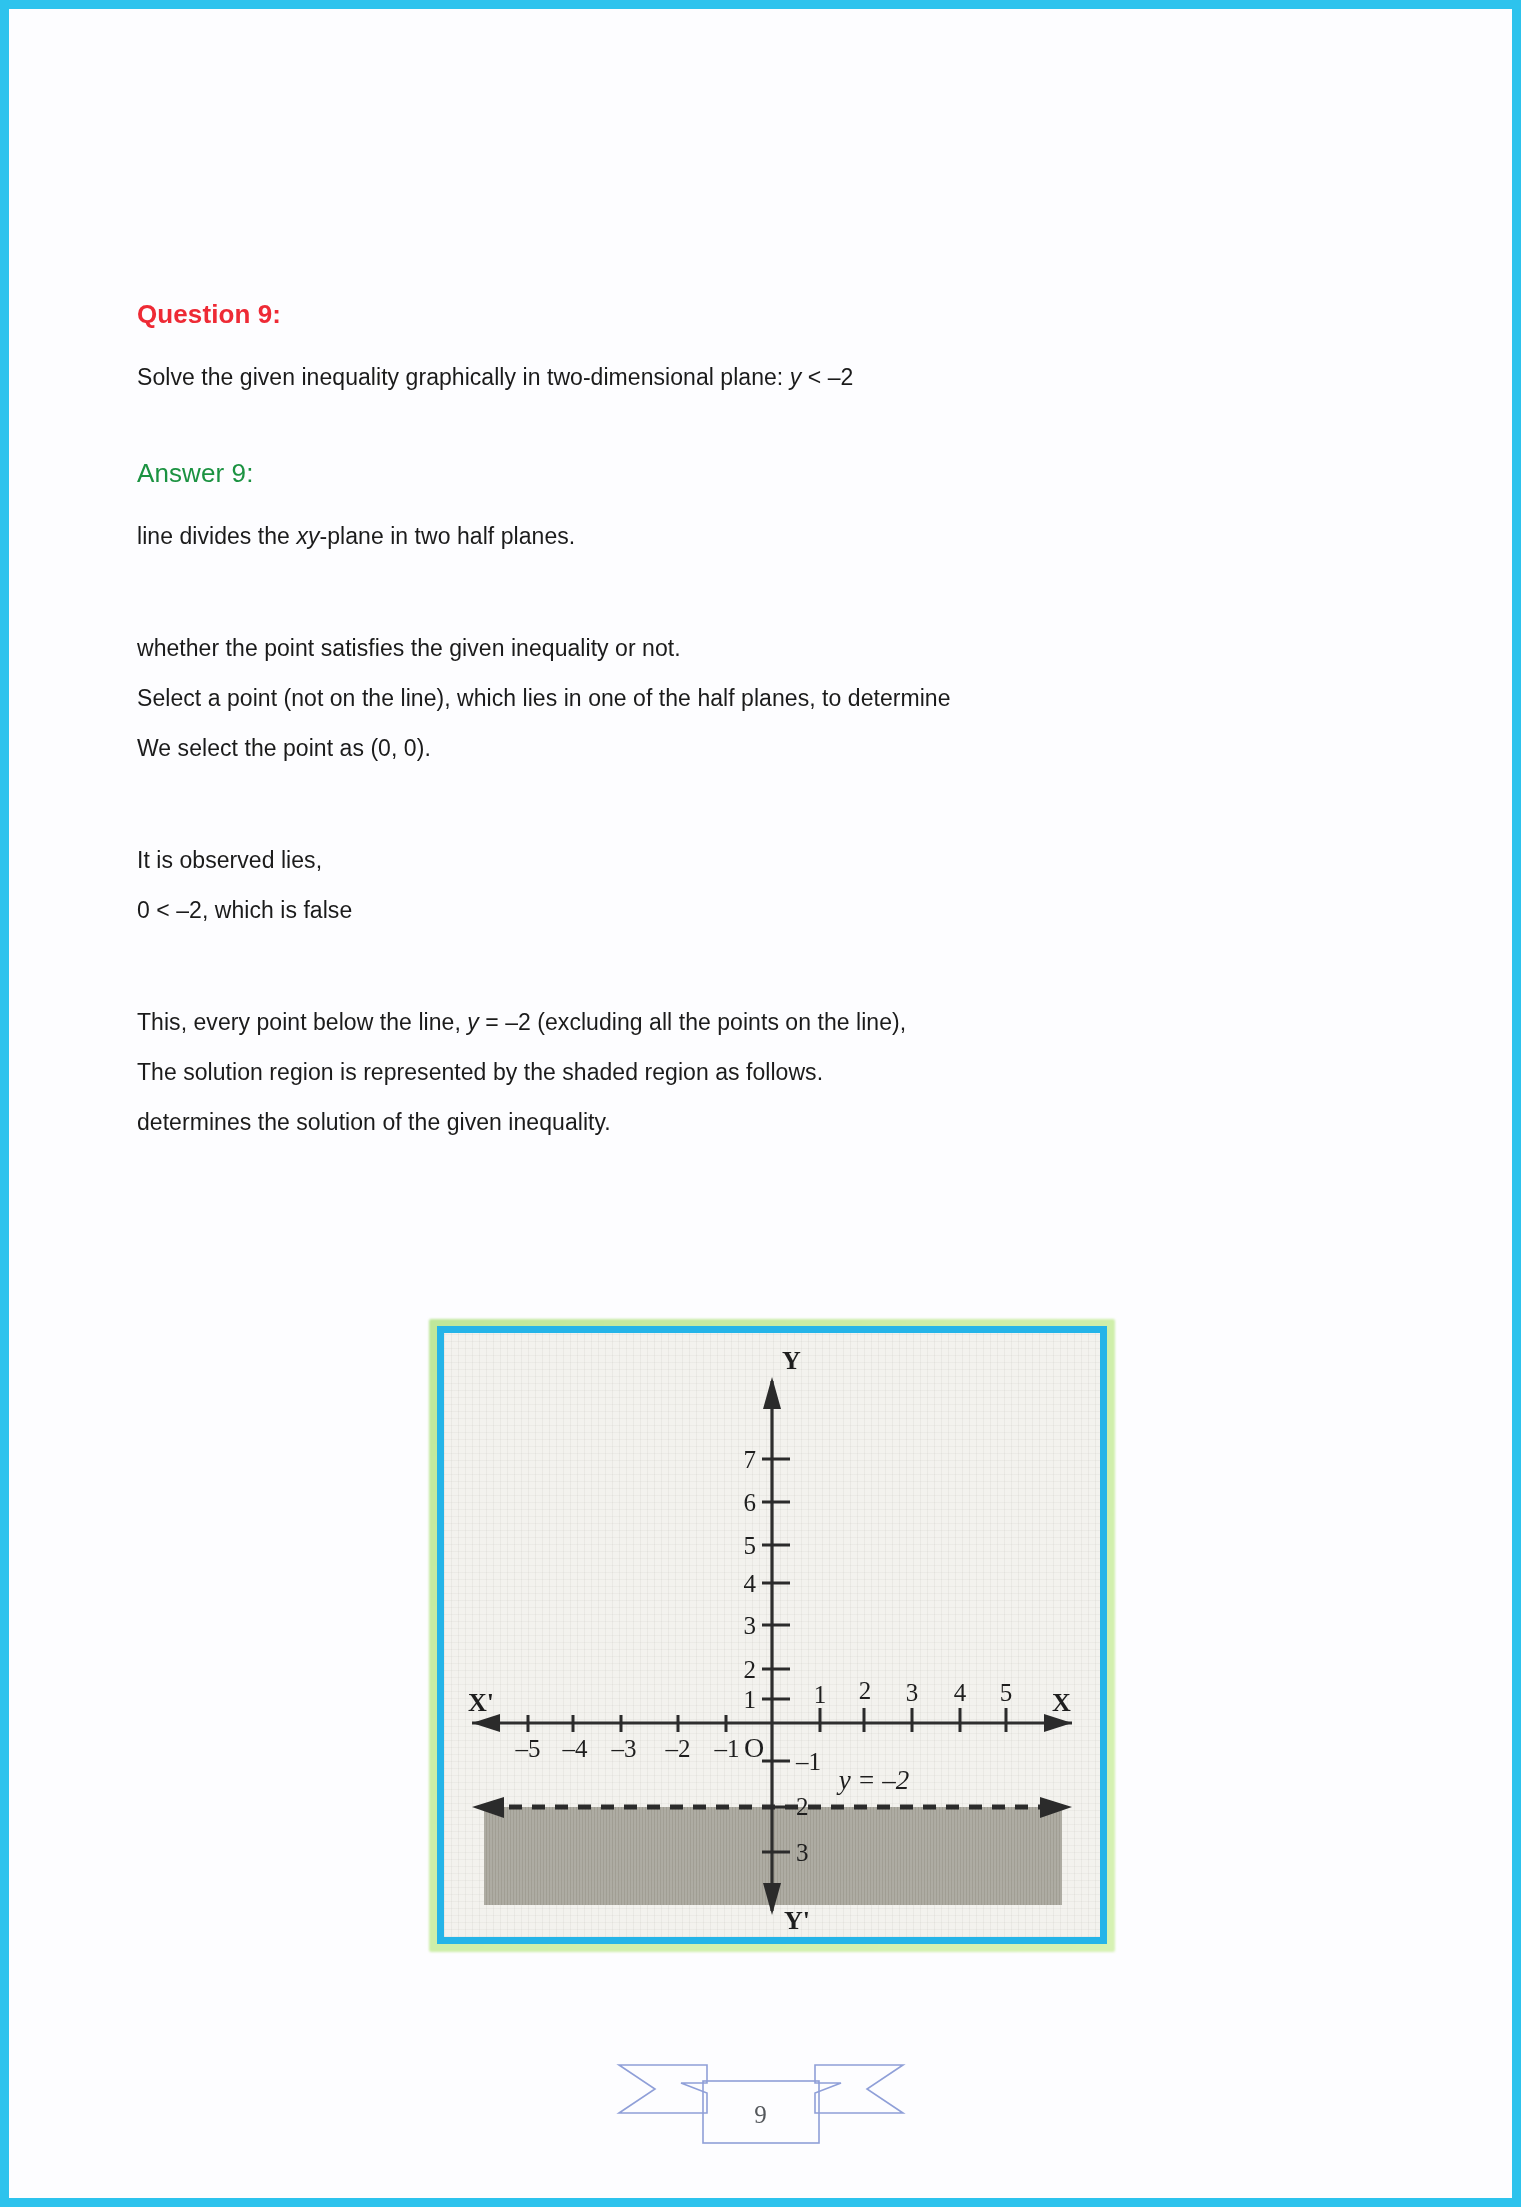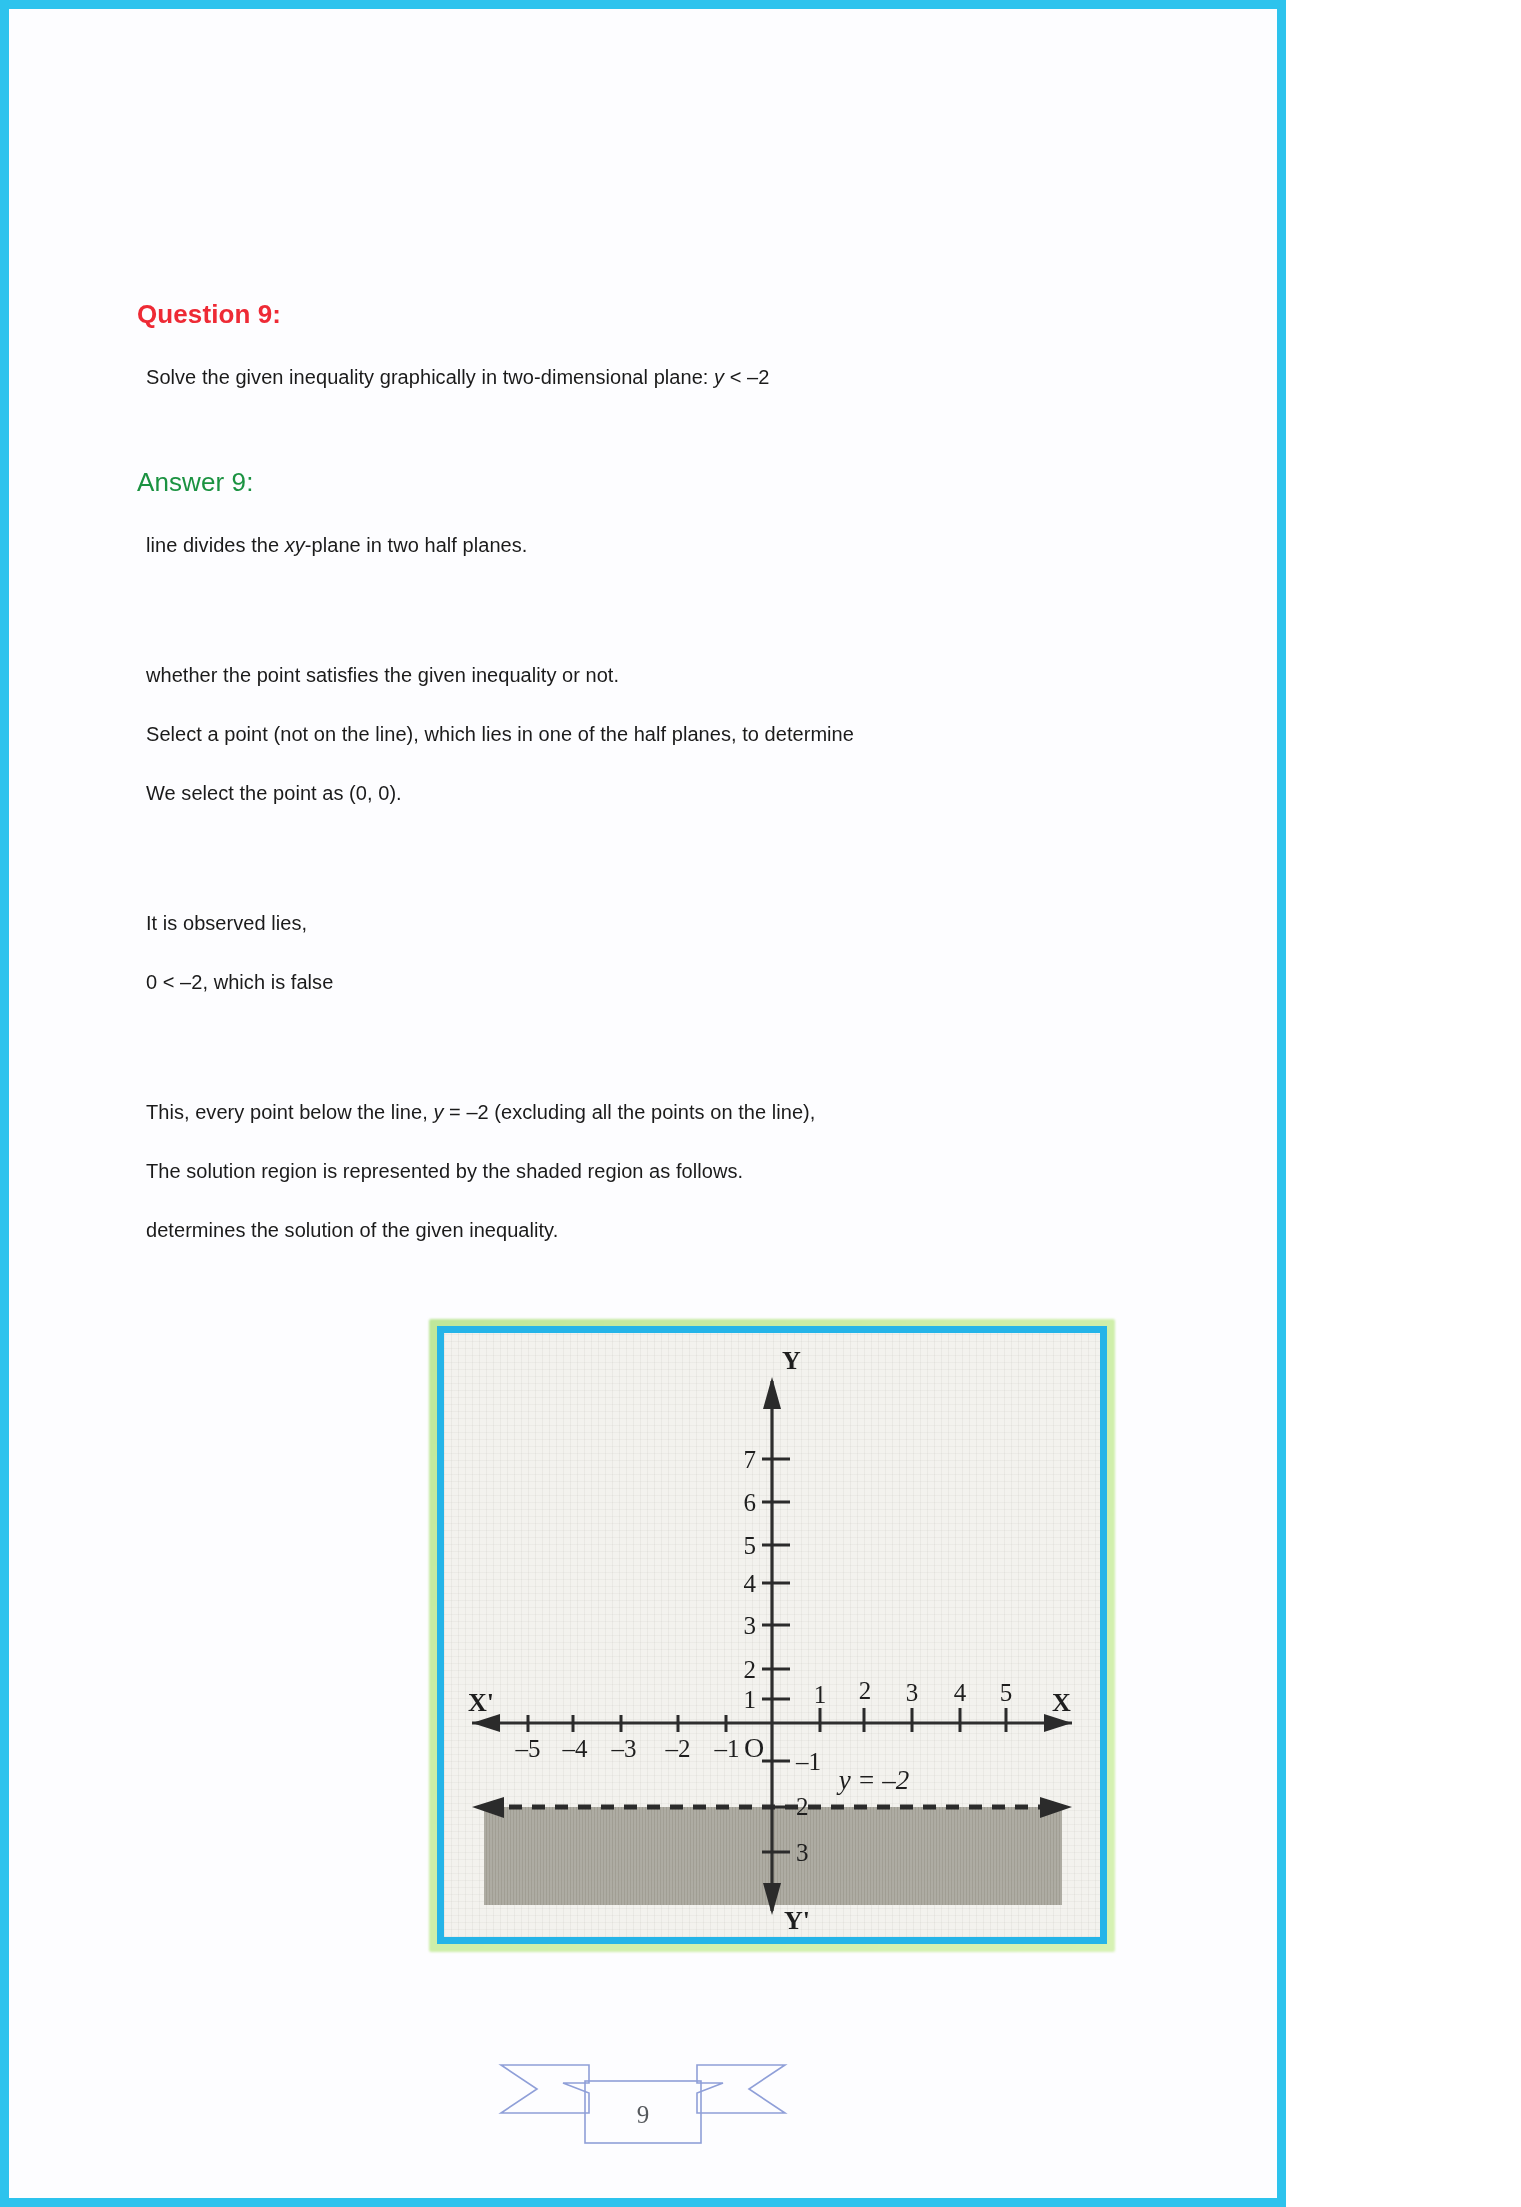--- a/index.html
+++ b/index.html
@@ -10,21 +10,21 @@
   body {
     width: 1521px;
     height: 2207px;
     font-family: "Liberation Sans", sans-serif;
     overflow: hidden;
   }
 
   
   .page {
     position: relative;
-    width: 1286px;
+    width: 1521px;
     height: 2207px;
     box-sizing: border-box;
     background: #ffffff;
     border: 9px solid #2dc3ed;
   }
   .page-inner {
     position: absolute;
     left: 0; top: 0; right: 0; bottom: 0;
     background: #fdfdff;
     padding: 0;
@@ -48,24 +48,24 @@
   }
   .a-heading {
     font-size: 26px;
     font-weight: normal;
     color: #1b9241;
     letter-spacing: .1px;
     margin: 0 0 22px 0;
     line-height: 1.2;
   }
   .para {
-    font-size: 20px;
+    font-size: 23px;
     color: #1b1b1b;
     line-height: 50px;
-    margin: 9px;
+    margin: 0;
     letter-spacing: .05px;
   }
   .gap-md { height: 56px; }
   .gap-lg { height: 62px; }
 
   .it { font-style: italic; }
 
   
   .figure-wrap {
     position: absolute;

